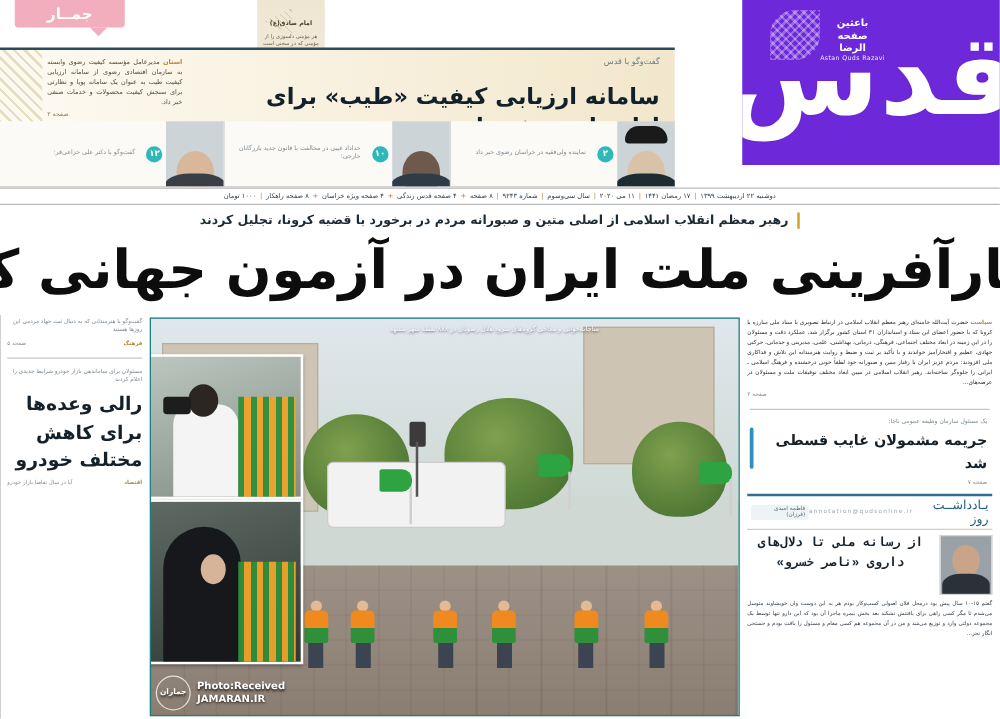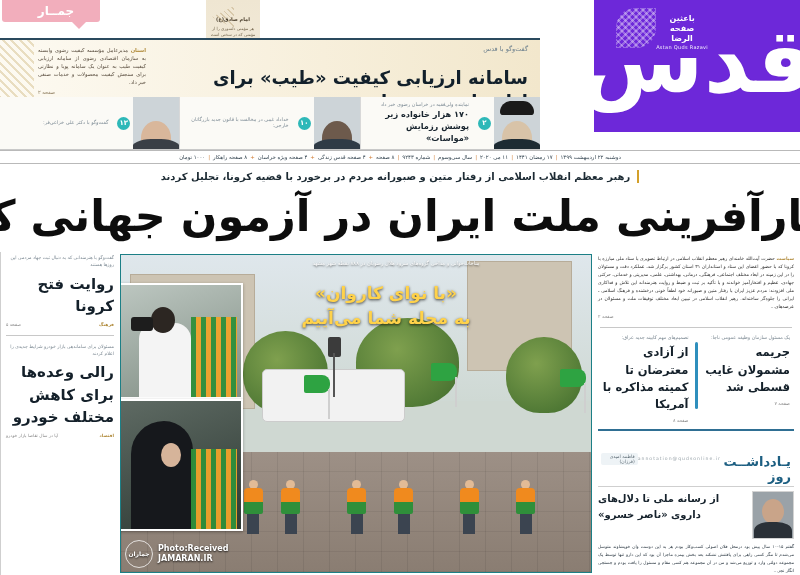--- a/index.html
+++ b/index.html
@@ -10,21 +10,21 @@
     color:#1a1a1a;
     position:relative;
   }
   .page{position:relative;width:800px;height:575px;background:#fff;overflow:hidden;}
 
   
   .tag-wrap{position:absolute;top:0;right:auto;left:0;width:100px;height:26px;}
   .tag{
     width:88px;height:22px;background:#f2aebc;border-radius:0 0 3px 3px;
     display:flex;align-items:center;justify-content:center;
-    color:#fff;font-size:12px;font-weight:bold;letter-spacing:1px;padding-left:10px;
+    color:#fff;font-size:12px;font-weight:bold;letter-spacing:1px;
   }
   .tag-point{
     width:0;height:0;border-left:7px solid transparent;border-right:7px solid transparent;
     border-top:7px solid #f2aebc;margin-right:14px;
   }
 
   
   .masthead{position:absolute;top:0;right:0;width:206px;height:132px;background:#6d28d9;overflow:hidden;}
   .mast-logo{
     position:absolute;left:0;right:0;top:6px;bottom:16px;
@@ -165,28 +165,28 @@
   .two-news{display:flex;direction:rtl;gap:0;}
   .nw{flex:1;padding:0 4px;text-align:right;position:relative;}
   .nw .k{font-size:4.8px;color:#7b8892;line-height:1.5;margin-bottom:3px;}
   .nw .t{font-size:11.5px;font-weight:bold;color:#14202a;line-height:1.5;}
   .nw .pg{font-size:4.6px;color:#8a8a8a;margin-top:5px;}
   .vdiv{width:3px;background:#2f8fbd;border-radius:2px;margin:8px 2px 14px;}
   .note-head{
     margin-top:6px;border-top:2px solid #2f6f93;border-bottom:1px solid #cfcfcf;
     display:flex;align-items:center;justify-content:space-between;padding:2px 3px;direction:rtl;
   }
-  .note-head .lbl{font-size:13px;font-weight:bold;color:#1d5f82;letter-spacing:.5px;margin-top:21px;}
+  .note-head .lbl{font-size:10px;font-weight:normal;color:#1d5f82;letter-spacing:.5px;}
   .note-head .site{font-size:4.6px;color:#9aa4aa;letter-spacing:1px;direction:ltr;}
   .note-head .who{font-size:4.6px;color:#5d6b74;background:#eef3f6;padding:1px 3px;border-radius:2px;}
   .note-body{display:flex;direction:rtl;gap:5px;margin-top:4px;}
   .note-avatar{width:40px;height:46px;flex:none;background:#9aa2a8;position:relative;overflow:hidden;border:1px solid #d3d3d3;}
   .note-avatar .h{position:absolute;left:50%;transform:translateX(-50%);top:7px;width:22px;height:25px;background:#c9a489;border-radius:50%;}
   .note-avatar .b{position:absolute;left:50%;transform:translateX(-50%);bottom:-6px;width:38px;height:22px;background:#2b3138;border-radius:40% 40% 0 0;}
-  .note-title{font-size:10px;font-weight:bold;color:#16222c;line-height:1.6;text-align:left;flex:1;}
+  .note-title{font-size:10px;font-weight:bold;color:#16222c;line-height:1.6;text-align:center;flex:1;font-family:Liberation Mono, monospace;}
   .note-text{font-size:4.4px;line-height:1.8;color:#34404a;text-align:justify;margin-top:4px;direction:rtl;}
 
   
   .col-mid{flex:1;position:relative;padding:2px;box-sizing:border-box;}
   .photo-main{
     position:absolute;top:2px;right:2px;left:2px;bottom:2px;
     border:1px solid #1c7f86;overflow:hidden;background:#cfd8d2;
   }
   .sky{position:absolute;top:0;left:0;right:0;height:46%;
     background:linear-gradient(180deg,#dfe7ec,#cfd9d4);}
@@ -287,21 +287,20 @@
 
   <div class="teasers">
     <div class="teaser">
       <div class="tz-photo cleric">
           <div class="head"></div>
           <div class="body"></div>
         </div>
       <div class="tz-num">۲</div>
       <div class="tz-body">
         <div class="tz-kick">نماینده ولی‌فقیه در خراسان رضوی خبر داد</div>
-        <div class="tz-title">۱۷۰ هزار خانواده زیر پوشش رزمایش «مواسات»</div>
       </div>
     </div>
     <div class="teaser">
       <div class="tz-photo">
           <div class="head"></div>
           <div class="body"></div>
         </div>
       <div class="tz-num">۱۰</div>
       <div class="tz-body">
         <div class="tz-kick">خداداد غیبی در مخالفت با قانون جدید بازرگانان خارجی:</div>
@@ -336,46 +335,41 @@
       <span class="sep">+</span>
     <span>۴ صفحه ویژه خراسان</span>
       <span class="sep">+</span>
     <span>۸ صفحه راهکار</span>
       <span class="sep">|</span>
     <span>۱۰۰۰ تومان</span>
   </div>
 
   <div class="kicker-row">
     <div class="bar"></div>
-    <div class="txt">رهبر معظم انقلاب اسلامی از رفتار متین و صبورانه مردم در برخورد با قضیه کرونا، تجلیل کردند</div>
+    <div class="txt">رهبر معظم انقلاب اسلامی از اصلی متین و صبورانه مردم در برخورد با قضیه کرونا، تجلیل کردند</div>
   </div>
   <div class="headline">افتخارآفرینی ملت ایران در آزمون جهانی کرونا</div>
 
   <div class="cols">
 
     <div class="col-right">
       <div class="lead">
         <b>سیاست</b>
         <span>حضرت آیت‌الله خامنه‌ای رهبر معظم انقلاب اسلامی در ارتباط تصویری با ستاد ملی مبارزه با کرونا که با حضور اعضای این ستاد و استانداران ۳۱ استان کشور برگزار شد، عملکرد دقت و مسئولان را در این زمینه در ابعاد مختلف اجتماعی، فرهنگی، درمانی، بهداشتی، علمی، مدیریتی و خدماتی، حرکتی جهادی، عظیم و افتخارآمیز خواندند و با تأکید بر ثبت و ضبط و روایت هنرمندانه این تلاش و فداکاری ملی افزودند: مردم عزیز ایران با رفتار متین و صبورانه خود لطفاً خونی درخشنده و فرهنگ اسلامی ـ ایرانی را جلوه‌گر ساخته‌اند. رهبر انقلاب اسلامی در تبیین ابعاد مختلف توفیقات ملت و مسئولان در عرصه‌های...</span>
         <span class="pg">صفحه ۲</span>
       </div>
       <div class="hr-thin"></div>
 
       <div class="two-news">
         <div class="nw">
           <div class="k">یک مسئول سازمان وظیفه عمومی ناجا:</div>
           <div class="t">جریمه مشمولان غایب قسطی شد</div>
           <div class="pg">صفحه ۷</div>
         </div>
         <div class="vdiv"></div>
-        <div class="nw">
-          <div class="k">تصمیم‌های مهم کابینه جدید عراق:</div>
-          <div class="t">از آزادی معترضان تا کمیته مذاکره با آمریکا</div>
-          <div class="pg">صفحه ۸</div>
-        </div>
       </div>
 
       <div class="note-head">
         <span class="lbl">یـادداشــت روز</span>
         <span class="site">annotation@qudsonline.ir</span>
         <span class="who">فاطمه امیدی (فرزان)</span>
       </div>
       <div class="note-body">
         <div class="note-avatar">
             <div class="h"></div>
@@ -435,24 +429,20 @@
             <div class="pole"></div>
           </div>
         <div class="flag" style="left:66%;top:34%;">
             <div class="pole"></div>
           </div>
         <div class="flag" style="right:1%;top:36%;">
             <div class="pole"></div>
           </div>
 
         <div class="cap-kick">مناجات‌خوانی و مداحی گروه‌های سرود هلال رضویان در ۸۸۸ نقطه شهر مشهد</div>
-        <div class="cap-title">
-          <div>«با نوای کاروان»</div>
-          <div>به محله شما می‌آییم</div>
-        </div>
 
         <div class="inset inset-1">
           <div class="photog">
               <div class="ph"></div>
               <div class="cam"></div>
             </div>
           <div class="rail"></div>
         </div>
         <div class="inset inset-2">
           <div class="chador">
@@ -467,21 +457,20 @@
             <span>Photo:Received</span><br>
             <span>JAMARAN.IR</span>
           </span>
         </div>
       </div>
     </div>
 
     <div class="col-left">
       <div class="lx">
         <div class="k">گفت‌وگو با هنرمندانی که به دنبال ثبت جهاد مردمی این روزها هستند</div>
-        <div class="t">روایت فتح کرونا</div>
         <div class="pg">
           <b>فرهنگ</b>
           <span>صفحه ۵</span>
         </div>
       </div>
       <div class="lsep"></div>
       <div class="lx">
         <div class="k">مسئولان برای ساماندهی بازار خودرو شرایط جدیدی را اعلام کردند</div>
         <div class="t">رالی وعده‌ها برای کاهش مختلف خودرو</div>
         <div class="pg">

